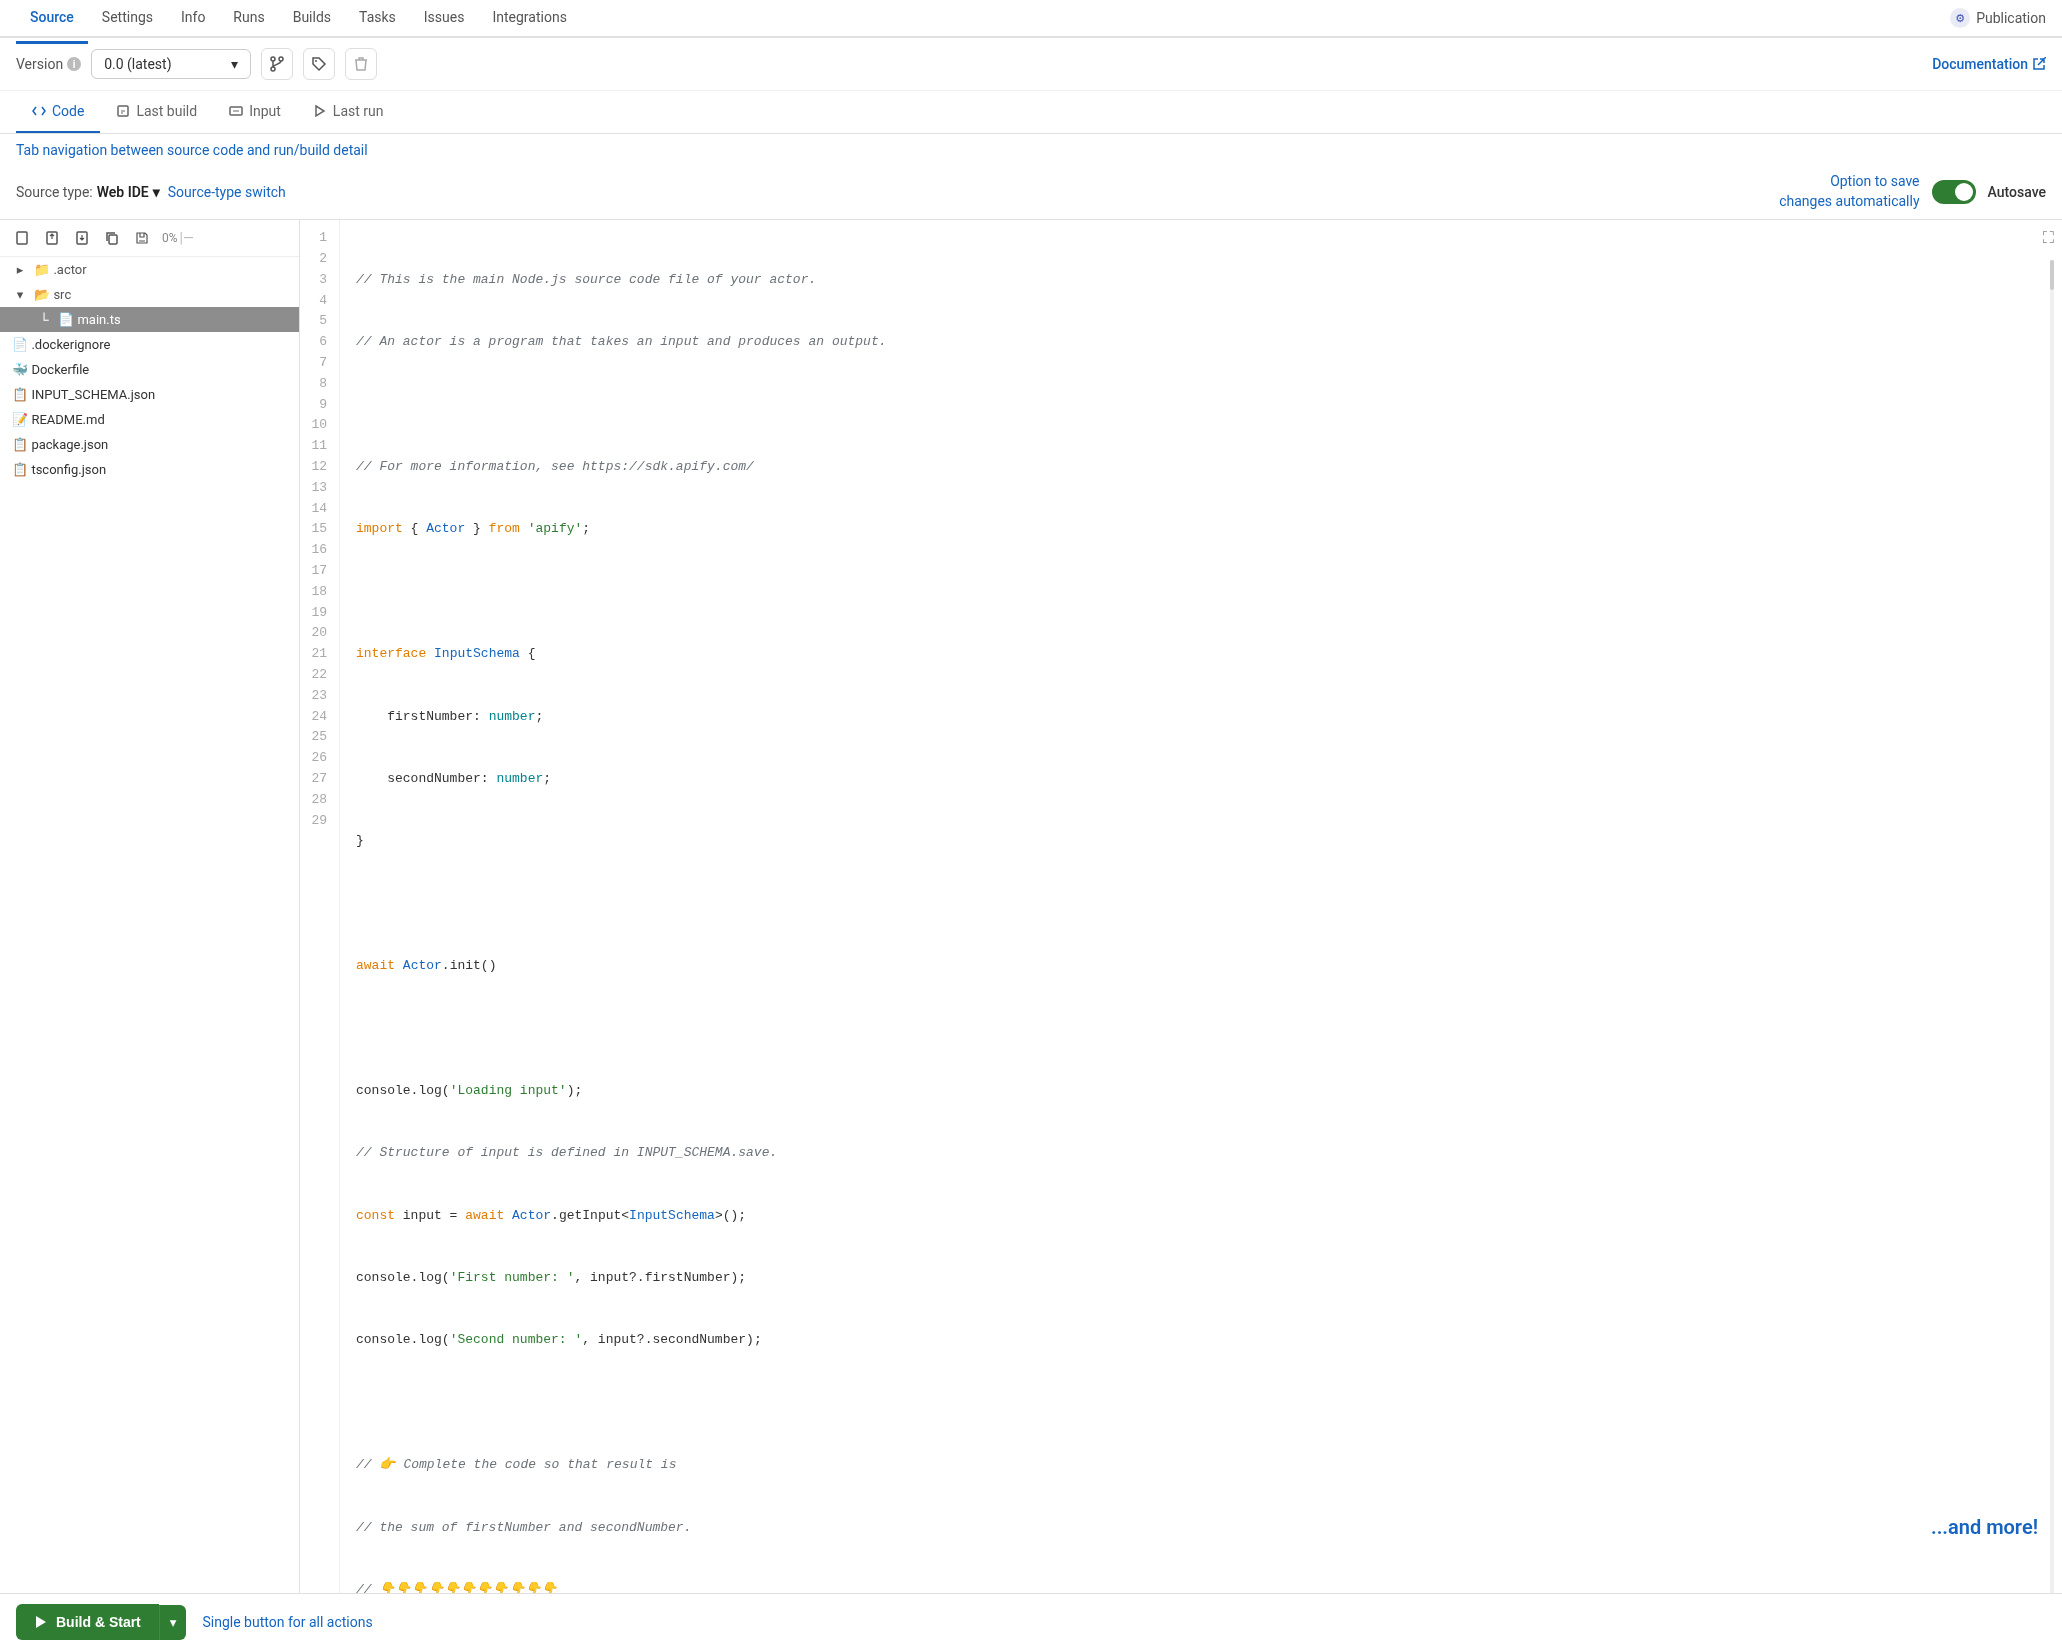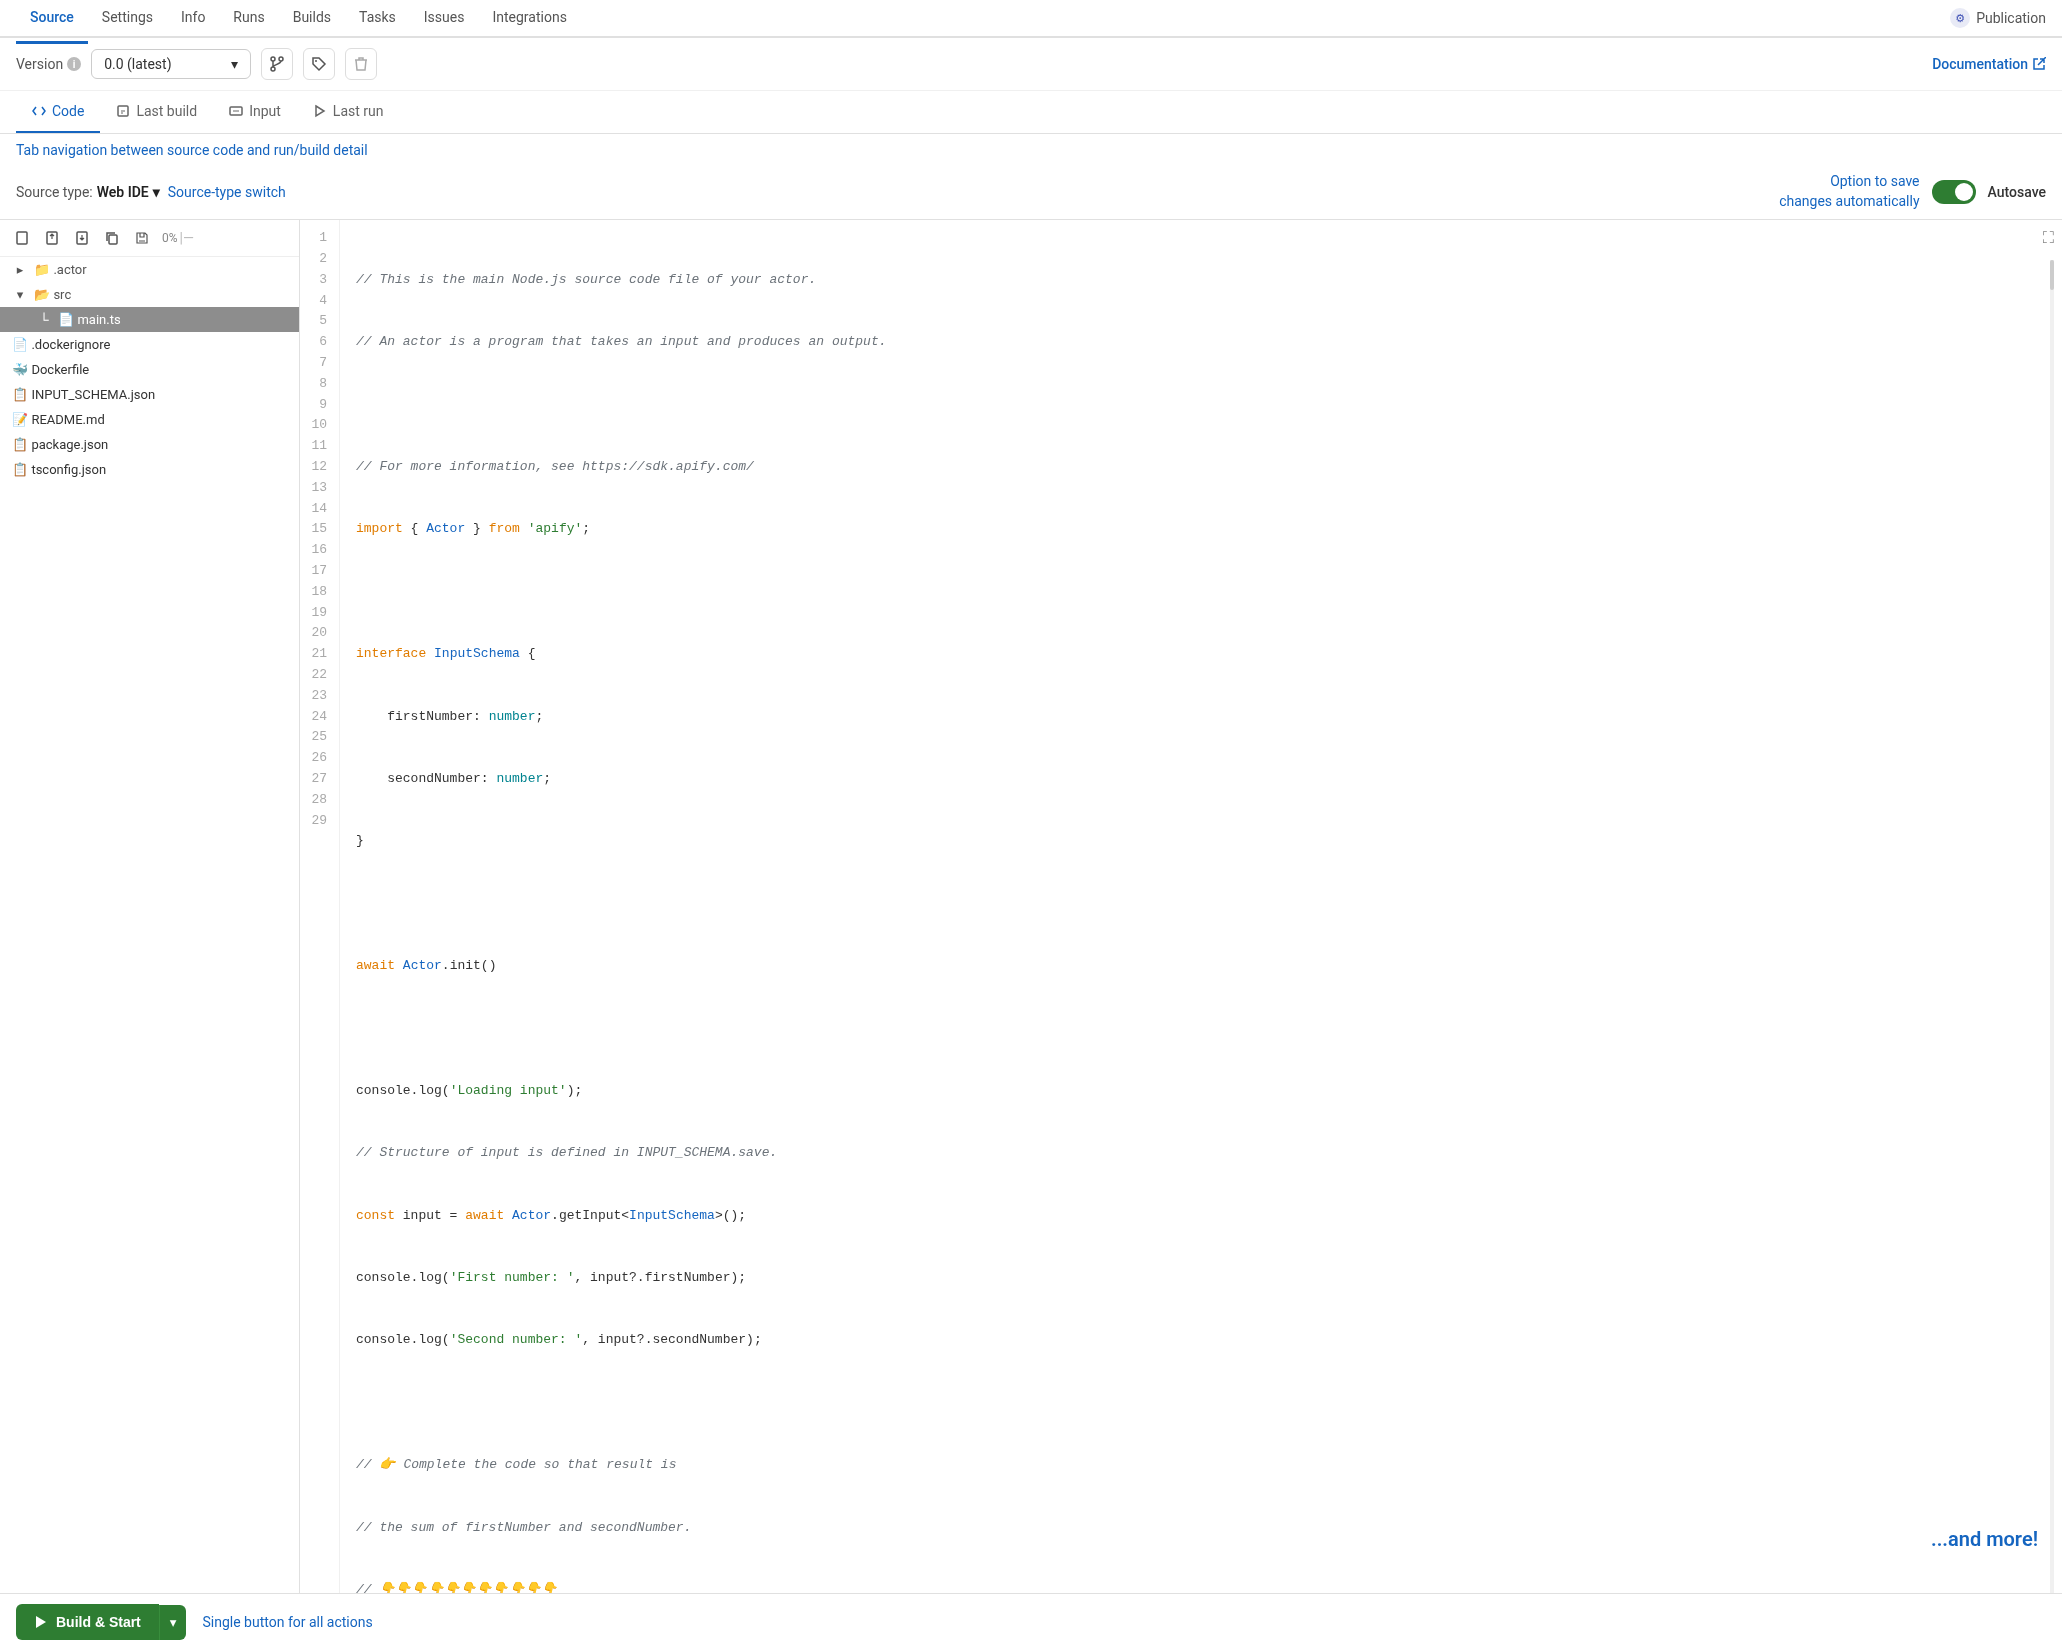--- a/index.html
+++ b/index.html
@@ -59,21 +59,21 @@
     .line-num { display: block; }
     .code-lines { padding: 8px 16px; flex: 1; white-space: pre; }
     .code-line { display: block; }
 
     
     .cm { color: #6c737a; font-style: italic; } 
     .kw { color: #e07c00; } 
     .fn { color: #1565c0; } 
     .str { color: #2e7d32; } 
     .ty { color: #00838f; } 
-    .and-more { position: absolute; bottom: 48px; right: 24px; color: #1565c0; font-size: 20px; font-weight: 600; }
+    .and-more { position: absolute; bottom: 60px; right: 24px; color: #1565c0; font-size: 20px; font-weight: 600; }
 
     
     .bottom-bar { position: fixed; bottom: 0; left: 0; right: 0; background: #fff; border-top: 1px solid #e0e0e0; padding: 10px 16px; display: flex; align-items: center; gap: 16px; z-index: 100; }
     .build-btn-group { display: flex; align-items: center; }
     .build-btn-main { background: #2e7d32; color: #fff; border: none; padding: 10px 18px; border-radius: 6px 0 0 6px; cursor: pointer; font-size: 14px; font-weight: 600; display: flex; align-items: center; gap: 8px; }
     .build-btn-arrow { background: #2e7d32; color: #fff; border: none; border-left: 1px solid #388e3c; padding: 10px 10px; border-radius: 0 6px 6px 0; cursor: pointer; }
     .single-btn-label { color: #1565c0; font-size: 14px; }
 
     .info-icon { display: inline-flex; align-items: center; justify-content: center; width: 14px; height: 14px; border-radius: 50%; background: #bbb; color: #fff; font-size: 10px; font-weight: bold; cursor: pointer; }
   </style>

